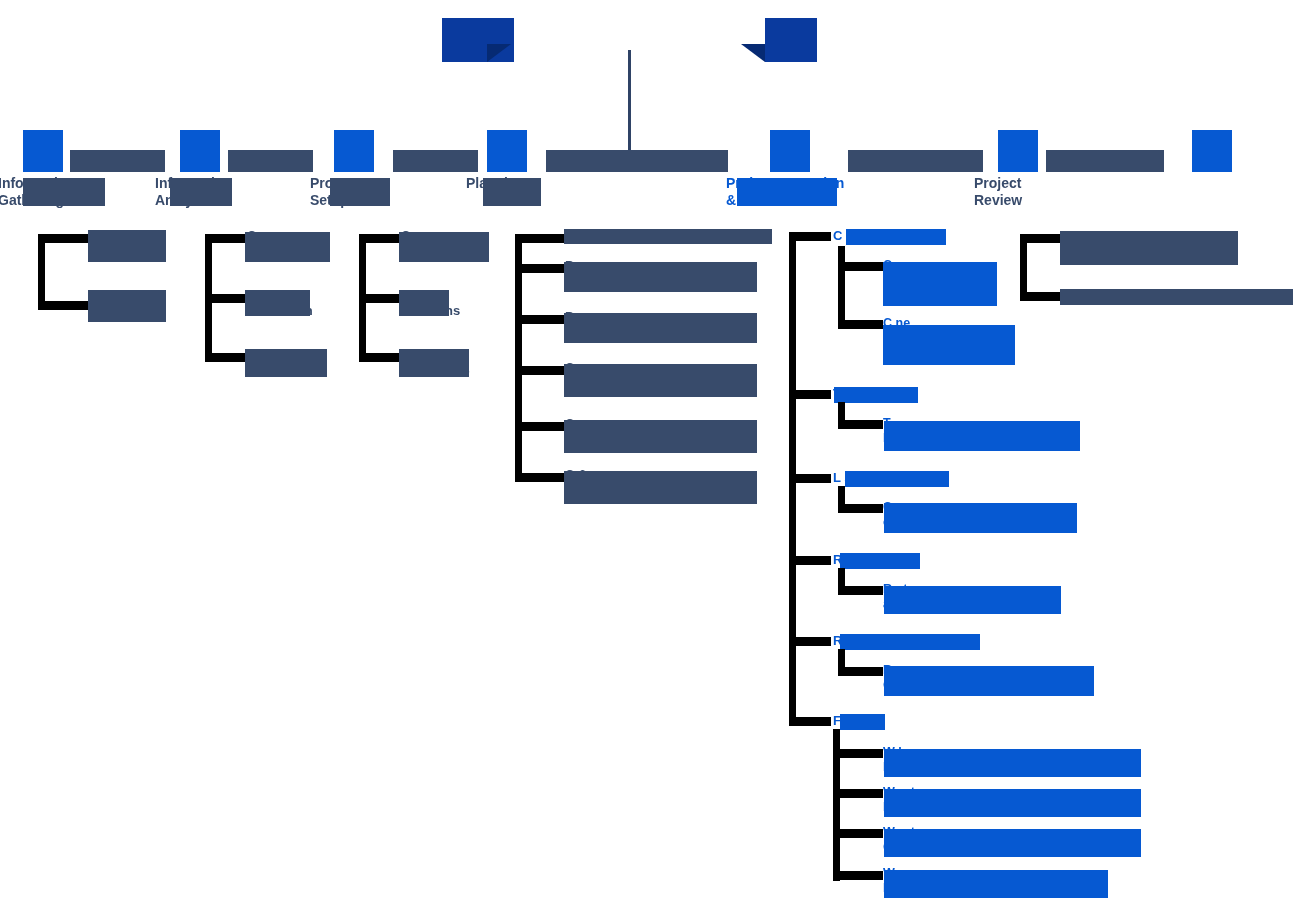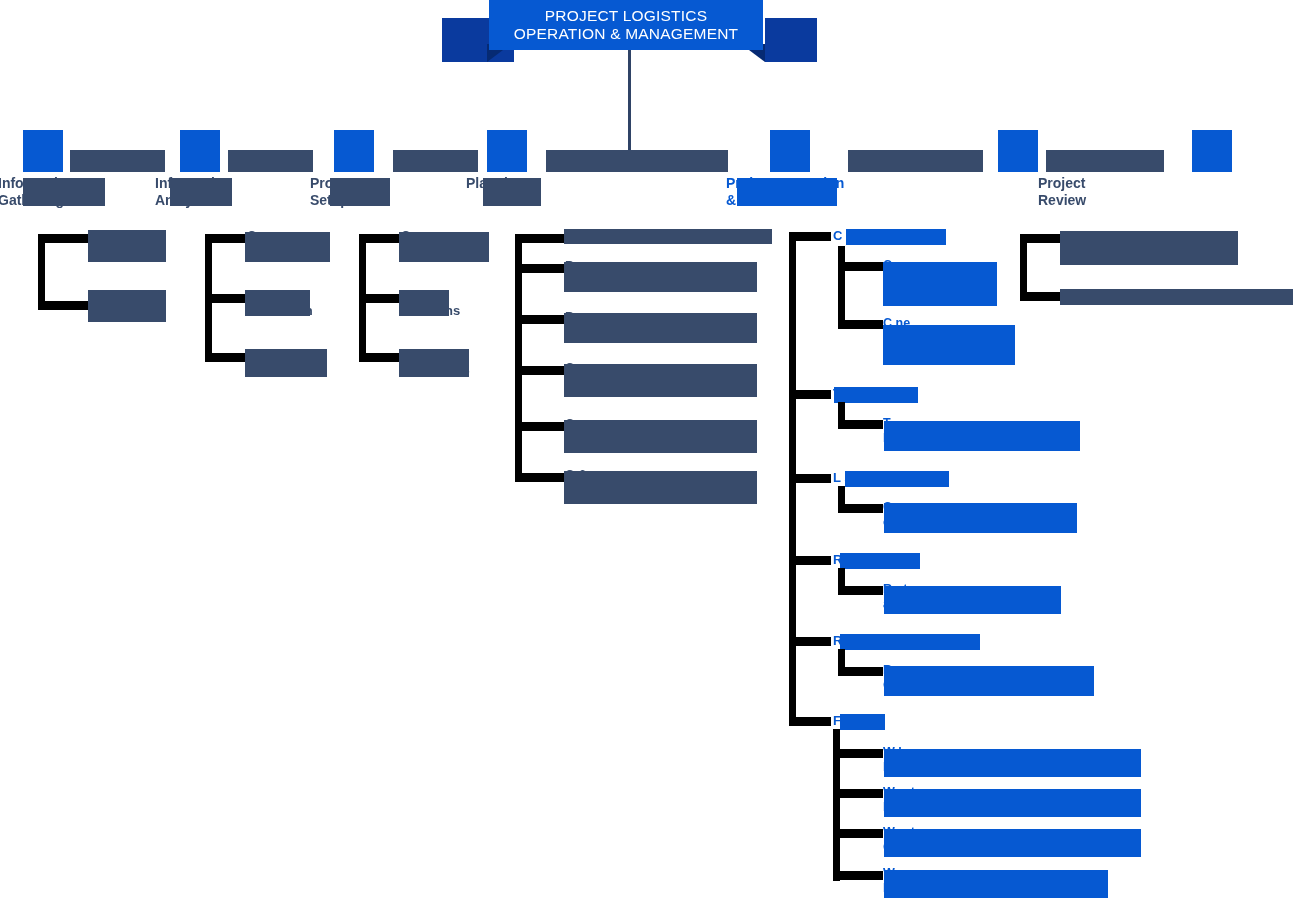--- a/index.html
+++ b/index.html
@@ -64,26 +64,20 @@
 </head>
 <body>
 
 <div id="canvas">
 
   <div class="ribbon-wing left"></div>
   <div class="ribbon-wing right"></div>
   <div class="ribbon-fold left"></div>
   <div class="ribbon-fold right"></div>
 
-  <div class="ribbon-main">
-    <div>
-      <span>PROJECT LOGISTICS</span>
-      <span>OPERATION &amp; MANAGEMENT</span>
-    </div>
-  </div>
 
   <div class="vline" style="left:628px;top:50px;height:108px;"></div>
 
   <div class="chip-blue" style="left:23px;top:130px;width:40px;height:42px;"></div>
   <div class="hbar-grey" style="left:70px;top:150px;width:95px;"></div>
   <div class="lbl navy l2" style="left:-2px;top:175px;width:120px;">Information
 Gathering</div>
   <div class="redact navy" style="left:23px;top:178px;width:82px;height:28px;"></div>
 
   <div class="chip-blue" style="left:180px;top:130px;width:40px;height:42px;"></div>
@@ -105,21 +99,21 @@
 
   <div class="chip-blue" style="left:770px;top:130px;width:40px;height:42px;"></div>
   <div class="hbar-grey" style="left:848px;top:150px;width:135px;"></div>
   <div class="lbl blue l2" style="left:726px;top:175px;width:180px;">Project Execution
 &amp; Control</div>
   <div class="redact blue" style="left:737px;top:178px;width:100px;height:28px;"></div>
 
   <div class="chip-blue" style="left:998px;top:130px;width:40px;height:42px;"></div>
   <div class="hbar-grey" style="left:1046px;top:150px;width:118px;"></div>
   <div class="chip-blue" style="left:1192px;top:130px;width:40px;height:42px;"></div>
-  <div class="lbl navy l2" style="left:1038px;top:175px;width:120px;">Project
+  <div class="lbl navy l2" style="left:974px;top:175px;width:120px;">Project
 Review</div>
 
   <div class="blk blk-v" style="left:38px;top:234px;height:76px;"></div>
   <div class="blk blk-h" style="left:38px;top:234px;width:50px;"></div>
   <div class="blk blk-h" style="left:38px;top:301px;width:50px;"></div>
   <div class="lbl navy l3" style="left:88px;top:228px;width:110px;"></div>
   <div class="redact navy" style="left:88px;top:230px;width:78px;height:32px;"></div>
   <div class="lbl navy l3" style="left:88px;top:294px;width:115px;">Y
 t</div>
   <div class="redact navy" style="left:88px;top:290px;width:78px;height:32px;"></div>

